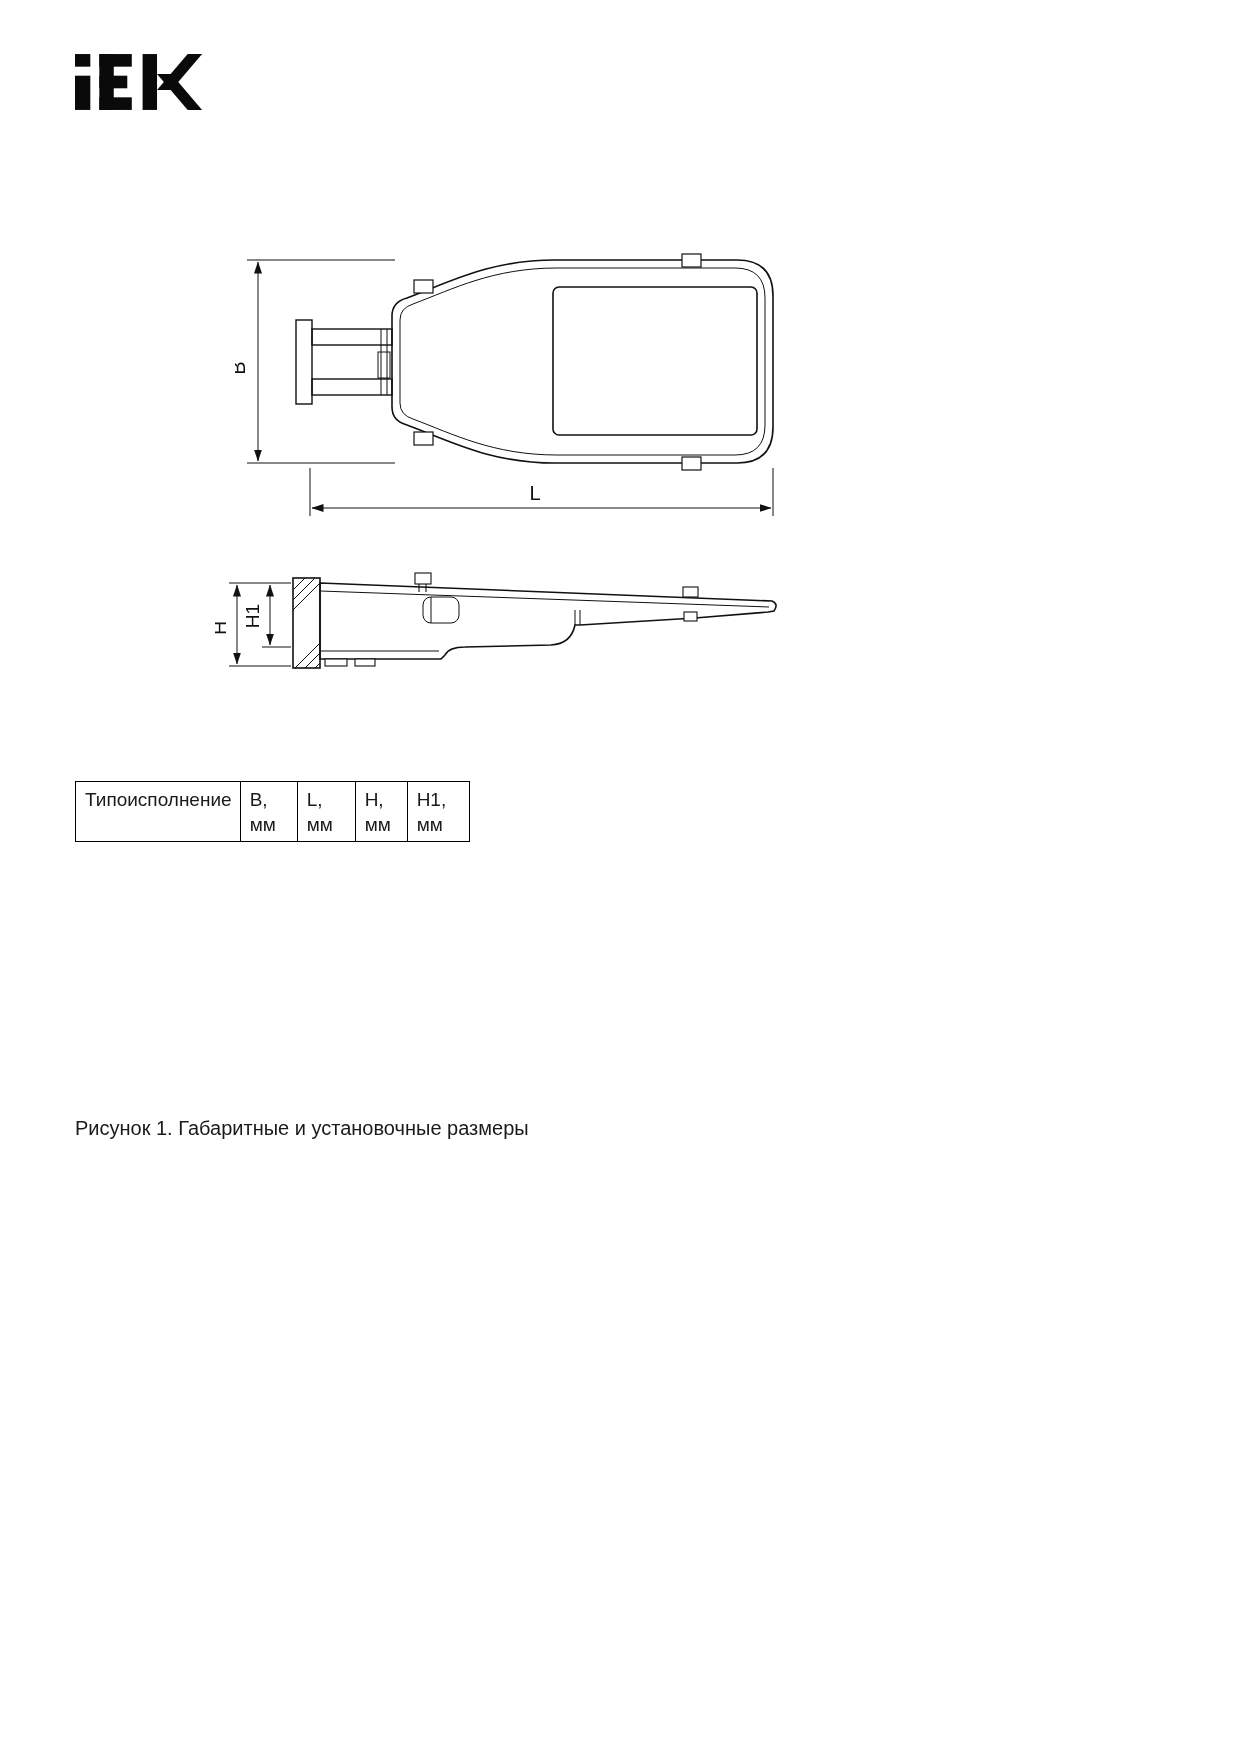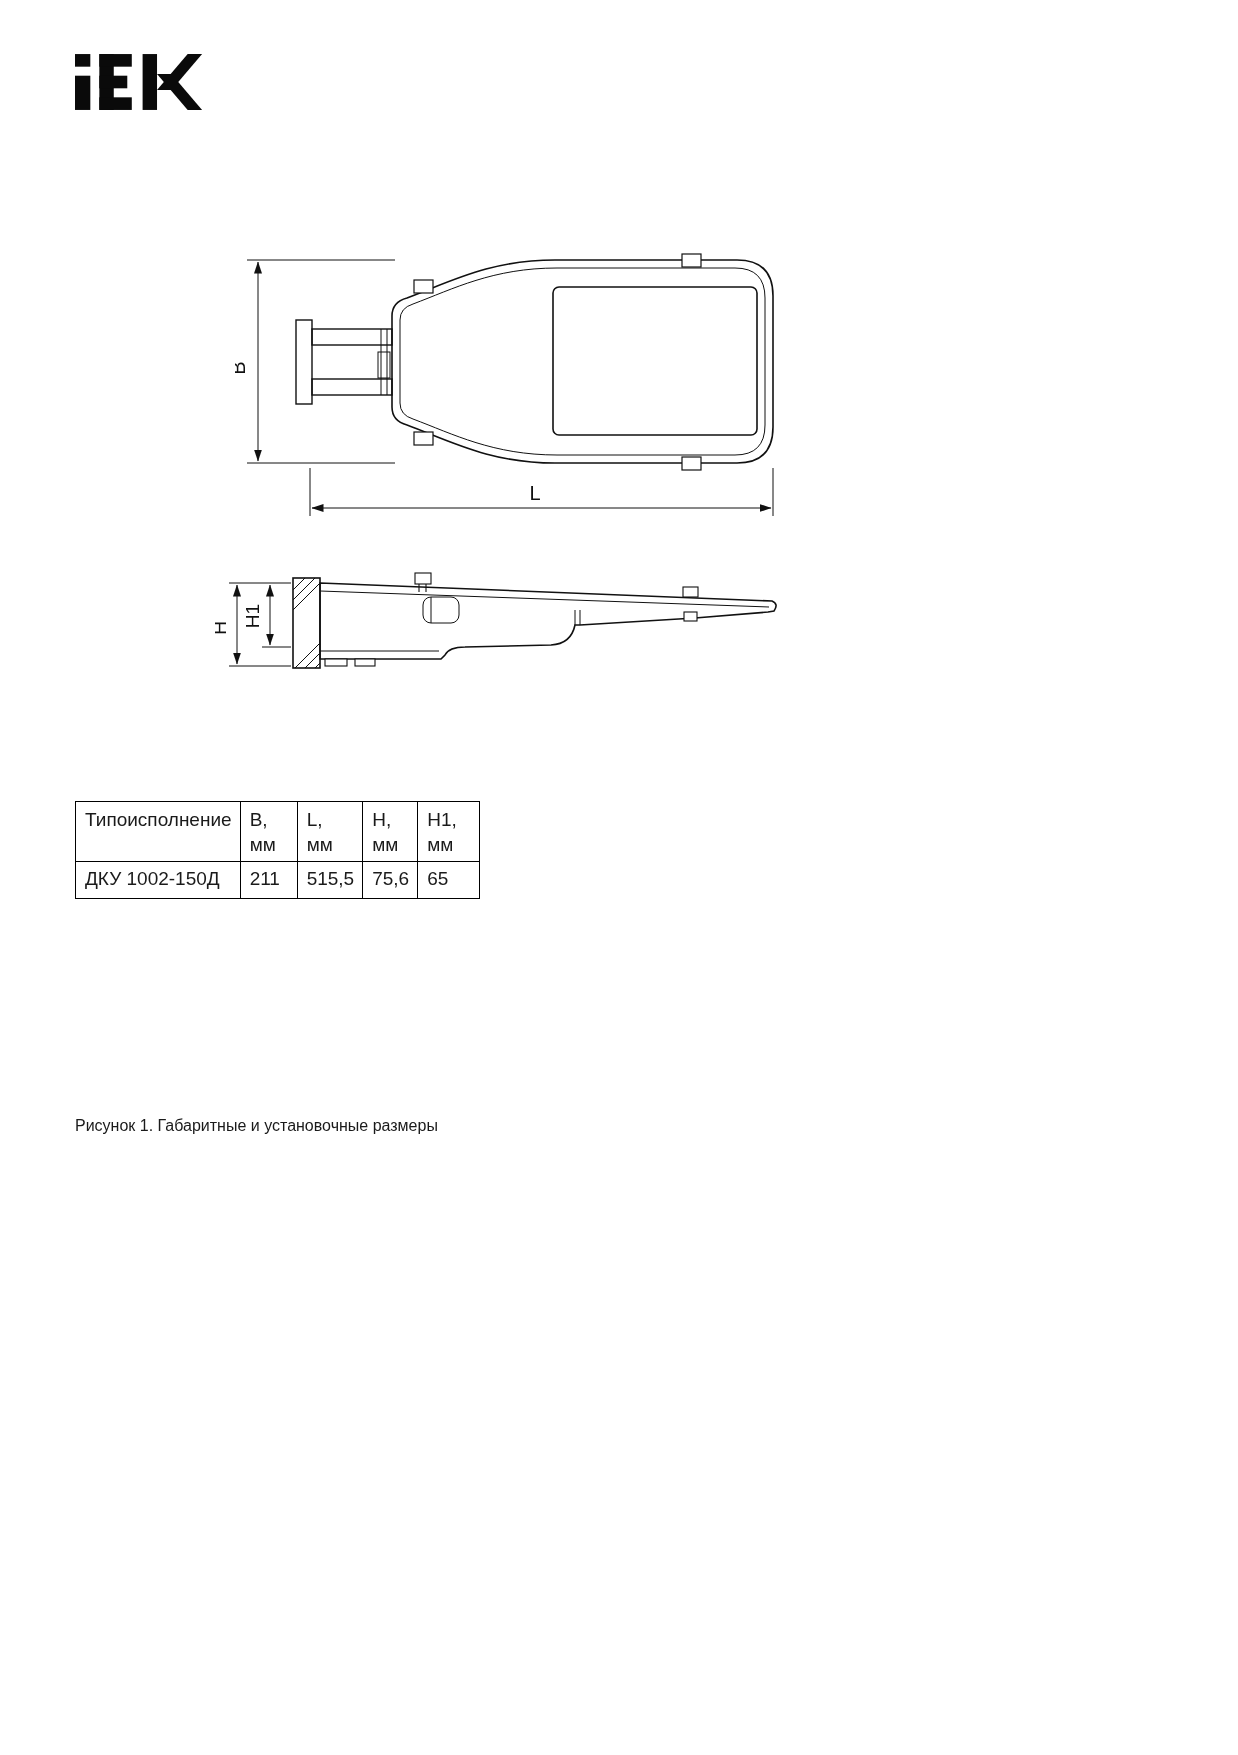--- a/index.html
+++ b/index.html
@@ -15,35 +15,34 @@
   .logo { position:absolute; left:75px; top:52px; }
   .drawing-top  { position:absolute; left:235px; top:246px; }
   .drawing-side { position:absolute; left:215px; top:566px; }
   svg text { font-family:"Liberation Sans","DejaVu Sans",sans-serif; fill:#111; }
 
   .spec-table {
     position:absolute; left:75px; top:781px;
     border-collapse:collapse;
     font-size:19px; color:#1a1a1a;
     table-layout:fixed;
-    margin-top:20px;
   }
   .spec-table td {
     border:1.5px solid #000;
     padding:6px 8px 4px 9px;
     vertical-align:top;
     white-space:nowrap;
   }
   .spec-table tr.hdr td { height:46px; }
   .spec-table tr.row td { height:26px; }
   .hdr-line { display:block; line-height:1.3; }
 
   .caption {
     position:absolute; left:75px; top:1117px;
-    font-size:16px; color:#1a1a1a;
+    font-size:20px; color:#1a1a1a;
   }
 </style>
 </head>
 <body>
 
 <div class="page">
 
   <div class="logo" aria-label="IEK">
     <svg width="128" height="60" viewBox="0 0 142 62">
       <g fill="#0a0a0a">
@@ -194,25 +193,18 @@
         </td>
         <td>
           <span class="hdr-line">H,</span>
           <span class="hdr-line">мм</span>
         </td>
         <td>
           <span class="hdr-line">H1,</span>
           <span class="hdr-line">мм</span>
         </td>
       </tr>
-      <tr class="row">
-        <td>ДКУ 1002-150Д</td>
-        <td>211</td>
-        <td>515,5</td>
-        <td>75,6</td>
-        <td>65</td>
-      </tr>
     </tbody>
   </table>
 
   <div class="caption">Рисунок 1. Габаритные и установочные размеры</div>
 
 </div>
 
 </body></html>

